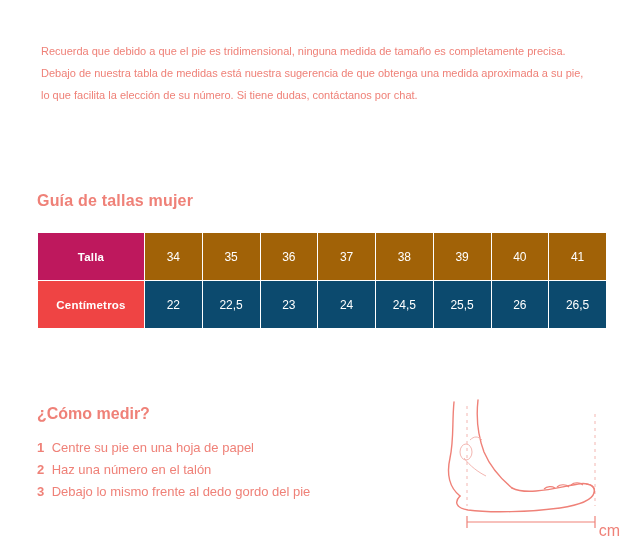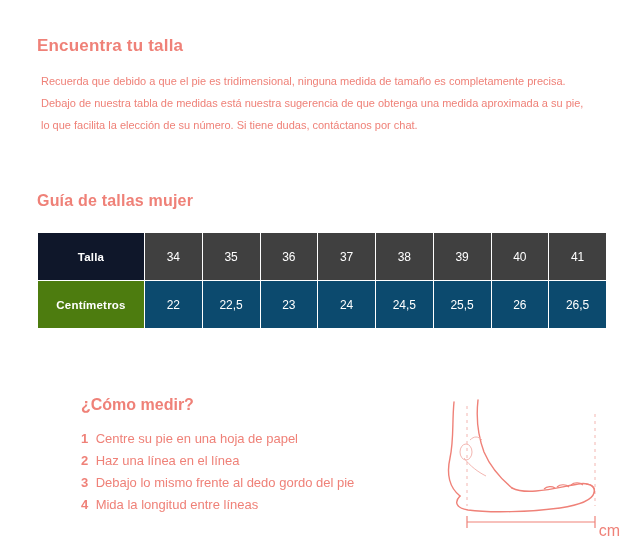--- a/index.html
+++ b/index.html
@@ -73,39 +73,38 @@
     background: #f5a3a0;
   }
   table.size-table td.head-cell {
     width: 104px;
     font-weight: bold;
     font-size: 11.5px;
     background: #ef8178;
     letter-spacing: 0.2px;
   }
   table.size-table tr.row-head td {
-    background: #404040;
+    background: #a16207;
   }
   table.size-table tr.row-head td.head-cell {
-    background: #0f172a;
+    background: #be185d;
   }
   table.size-table tr.row-cm td {
     background: #0c4a6e;
   }
   table.size-table tr.row-cm td.head-cell {
-    background: #4d7c0f;
+    background: #ef4444;
   }
 
   
   .measure {
     position: absolute;
     left: 37px;
-    top: 396px;
+    top: 405px;
     width: 380px;
-    margin-left: 44px;
   }
   .title-measure {
     font-size: 16px;
     font-weight: bold;
     color: #ef8178;
     margin: 0 0 14px 0;
   }
   ol.steps {
     list-style: none;
     margin: 0;
@@ -143,21 +142,20 @@
     font-size: 16px;
     color: #ef8178;
   }
 </style>
 </head>
 <body>
 
 <div class="page">
 
   <section class="intro">
-    <h1 class="title-main">Encuentra tu talla</h1>
     <p class="intro-text">Recuerda que debido a que el pie es tridimensional, ninguna medida de tamaño es completamente precisa. Debajo de nuestra tabla de medidas está nuestra sugerencia de que obtenga una medida aproximada a su pie, lo que facilita la elección de su número. Si tiene dudas, contáctanos por chat.</p>
   </section>
 
   <section class="guide">
     <h2 class="title-sub">Guía de tallas mujer</h2>
     <table class="size-table">
       <tbody>
         <tr class="row-head">
           <td class="head-cell">Talla</td>
           <td>34</td>
@@ -186,29 +184,25 @@
 
   <section class="measure">
     <h2 class="title-measure">¿Cómo medir?</h2>
     <ol class="steps">
       <li>
         <span class="num">1</span>
         <span>Centre su pie en una hoja de papel</span>
       </li>
       <li>
         <span class="num">2</span>
-        <span>Haz una línea en el línea</span>
+        <span>Haz una número en el talón</span>
       </li>
       <li>
         <span class="num">3</span>
         <span>Debajo lo mismo frente al dedo gordo del pie</span>
-      </li>
-      <li>
-        <span class="num">4</span>
-        <span>Mida la longitud entre líneas</span>
       </li>
     </ol>
   </section>
 
   <div class="foot-wrap">
     <svg width="200" height="145" viewBox="0 0 200 145" fill="none" xmlns="http://www.w3.org/2000/svg">
 
       <line x1="47" y1="10" x2="47" y2="110" stroke="#f3b6b1" stroke-width="1" stroke-dasharray="3 4"></line>
       <line x1="175" y1="18" x2="175" y2="110" stroke="#f3b6b1" stroke-width="1" stroke-dasharray="3 4"></line>
 

